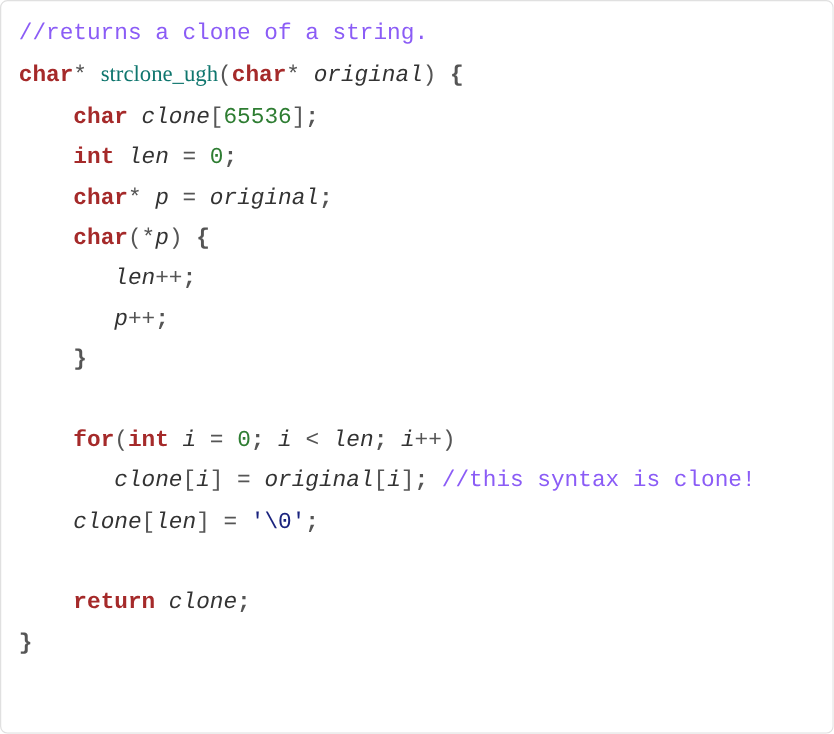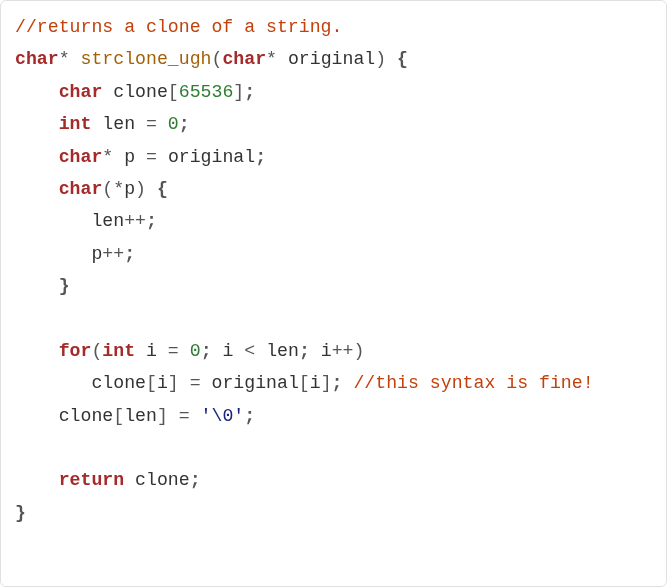--- a/index.html
+++ b/index.html
@@ -22,43 +22,43 @@
     margin: 0;
     padding: 0;
     font-family: inherit;
     font-size: 18.2px;
     line-height: 1.78;
     white-space: pre-wrap;
     word-wrap: break-word;
     overflow-wrap: break-word;
     color: #333333;
   }
-  .cm  { color: #c2410c; margin-top: 36px; }   
+  .cm  { color: #8b5cf6; margin-top: 36px; }   
   .kw  { color: #a52a2a; font-weight: bold; } 
   .kw2 { color: #a52a2a; font-weight: bold; } 
-  .fn  { color: #a16207; }   
-  .id  { color: #333333; }   
+  .fn  { color: #0f766e; font-family: Liberation Serif, serif; }   
+  .id  { color: #333333; font-style: italic; }   
   .num { color: #2e7d32; font-family: Liberation Mono, monospace; }   
   .str { color: #1a237e; }   
   .op  { color: #555555; }   
   .pun { color: #555555; font-weight: bold; }
 </style>
 </head>
 <body>
 
 <div class="code-block">
 <pre><span class="cm">//returns a clone of a string.</span>
 <span class="kw">char</span><span class="op">*</span><span> </span><span class="fn">strclone_ugh</span><span class="op">(</span><span class="kw">char</span><span class="op">*</span><span> </span><span class="id">original</span><span class="op">)</span><span> </span><span class="pun">{</span>
 <span>    </span><span class="kw">char</span><span> </span><span class="id">clone</span><span class="op">[</span><span class="num">65536</span><span class="op">]</span><span class="pun">;</span>
 <span>    </span><span class="kw">int</span><span> </span><span class="id">len</span><span> </span><span class="op">=</span><span> </span><span class="num">0</span><span class="pun">;</span>
 <span>    </span><span class="kw">char</span><span class="op">*</span><span> </span><span class="id">p</span><span> </span><span class="op">=</span><span> </span><span class="id">original</span><span class="pun">;</span>
 <span>    </span><span class="kw2">char</span><span class="op">(</span><span class="op">*</span><span class="id">p</span><span class="op">)</span><span> </span><span class="pun">{</span>
 <span>       </span><span class="id">len</span><span class="op">++</span><span class="pun">;</span>
 <span>       </span><span class="id">p</span><span class="op">++</span><span class="pun">;</span>
 <span>    </span><span class="pun">}</span>
 
 <span>    </span><span class="kw2">for</span><span class="op">(</span><span class="kw">int</span><span> </span><span class="id">i</span><span> </span><span class="op">=</span><span> </span><span class="num">0</span><span class="pun">;</span><span> </span><span class="id">i</span><span> </span><span class="op">&lt;</span><span> </span><span class="id">len</span><span class="pun">;</span><span> </span><span class="id">i</span><span class="op">++</span><span class="op">)</span>
-<span>       </span><span class="id">clone</span><span class="op">[</span><span class="id">i</span><span class="op">]</span><span> </span><span class="op">=</span><span> </span><span class="id">original</span><span class="op">[</span><span class="id">i</span><span class="op">]</span><span class="pun">;</span><span> </span><span class="cm">//this syntax is fine!</span>
+<span>       </span><span class="id">clone</span><span class="op">[</span><span class="id">i</span><span class="op">]</span><span> </span><span class="op">=</span><span> </span><span class="id">original</span><span class="op">[</span><span class="id">i</span><span class="op">]</span><span class="pun">;</span><span> </span><span class="cm">//this syntax is clone!</span>
 <span>    </span><span class="id">clone</span><span class="op">[</span><span class="id">len</span><span class="op">]</span><span> </span><span class="op">=</span><span> </span><span class="str">'\0'</span><span class="pun">;</span>
 
 <span>    </span><span class="kw2">return</span><span> </span><span class="id">clone</span><span class="pun">;</span>
 <span class="pun">}</span></pre>
 </div>
 
 </body></html>

